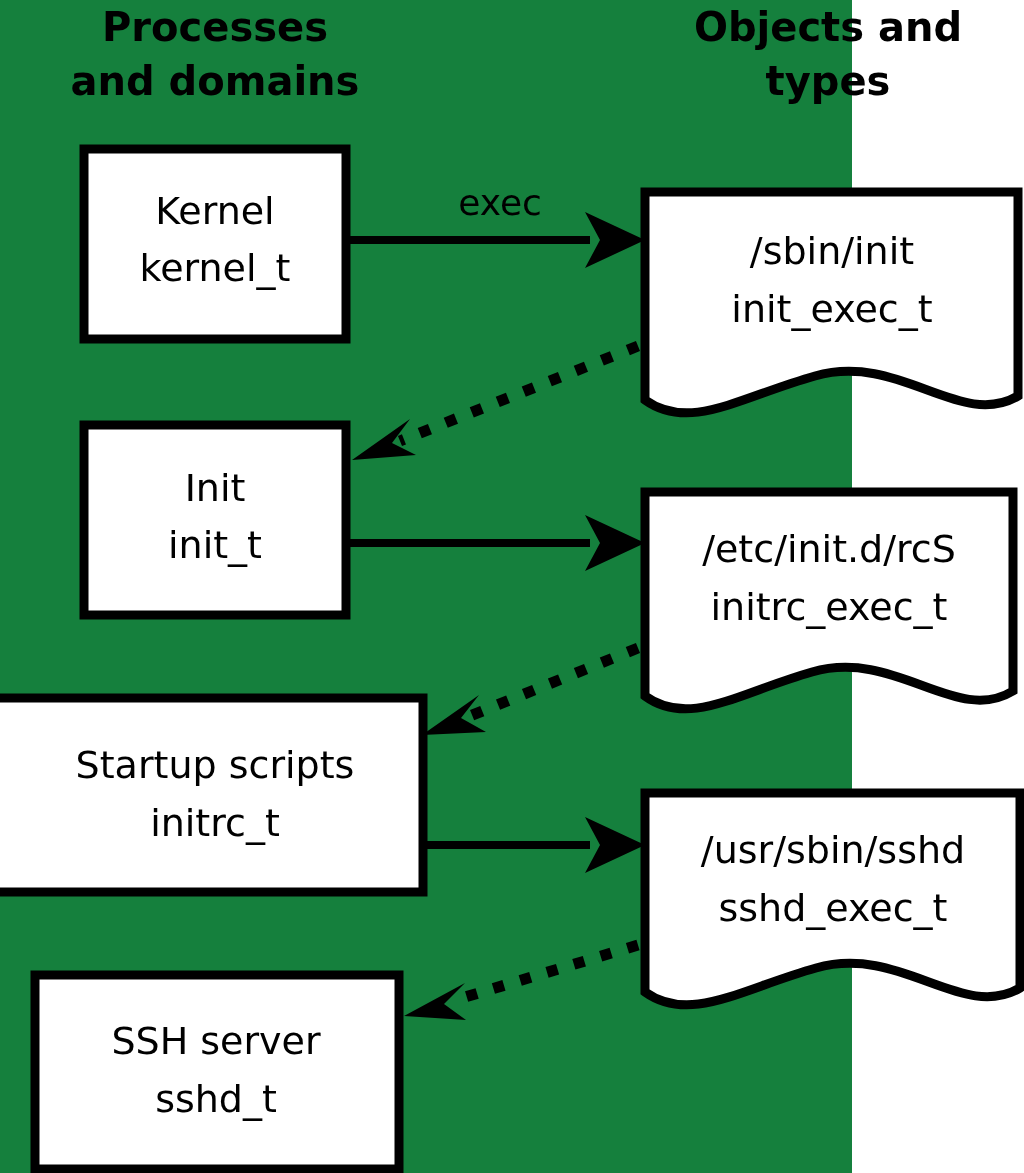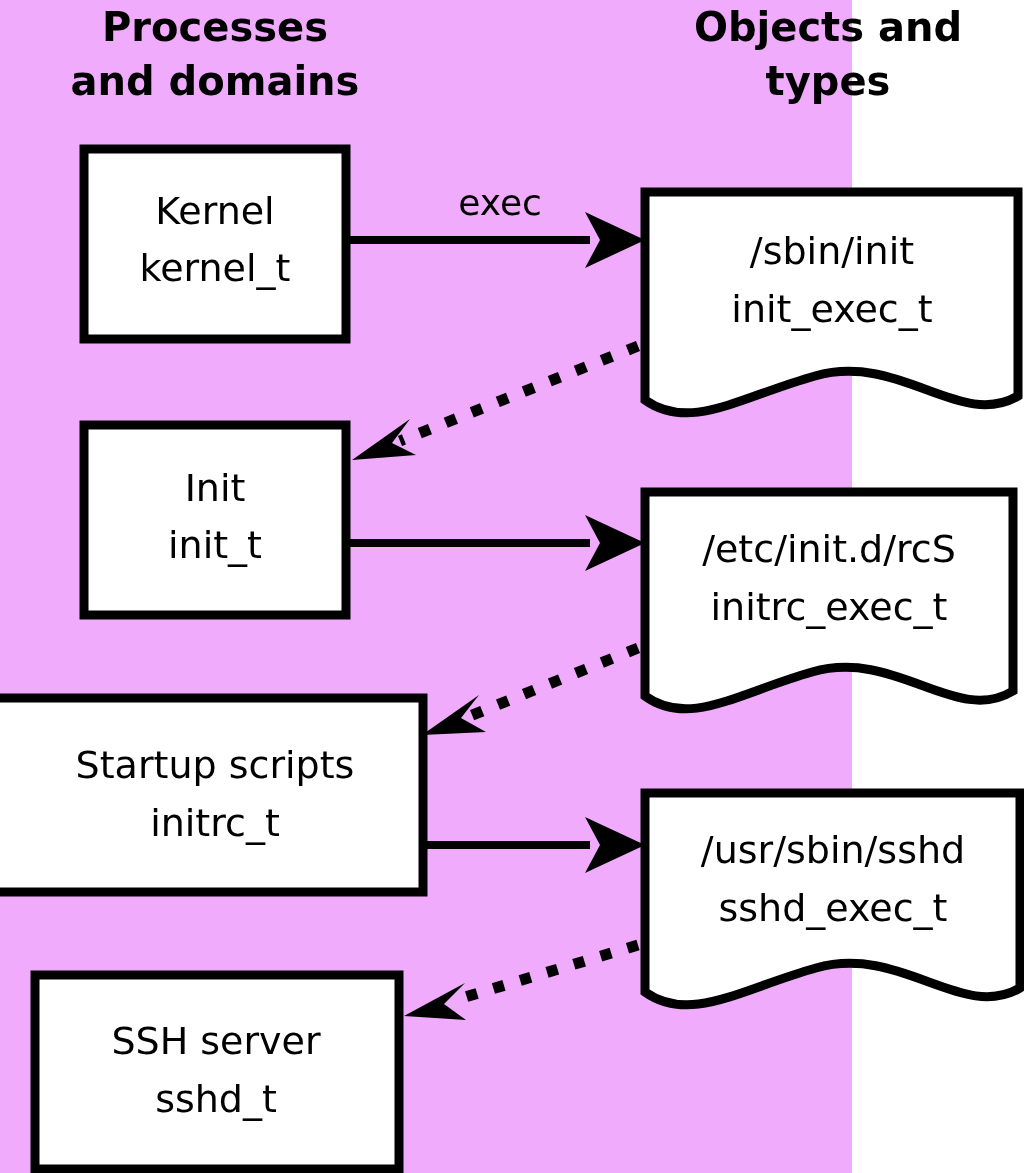--- a/index.html
+++ b/index.html
@@ -10,21 +10,21 @@
   body {
     width: 1024px;
     height: 1173px;
     overflow: hidden;
     font-family: "DejaVu Sans", sans-serif;
   }
   #diagram-root {
     position: relative;
     width: 852px;
     height: 1173px;
-    background: #f0abfc;
+    background: #15803d;
   }
   svg.canvas {
     position: absolute;
     top: 0;
     left: 0;
     width: 1024px;
     height: 1173px;
   }
   .col-title {
     font-family: "DejaVu Sans", sans-serif;

